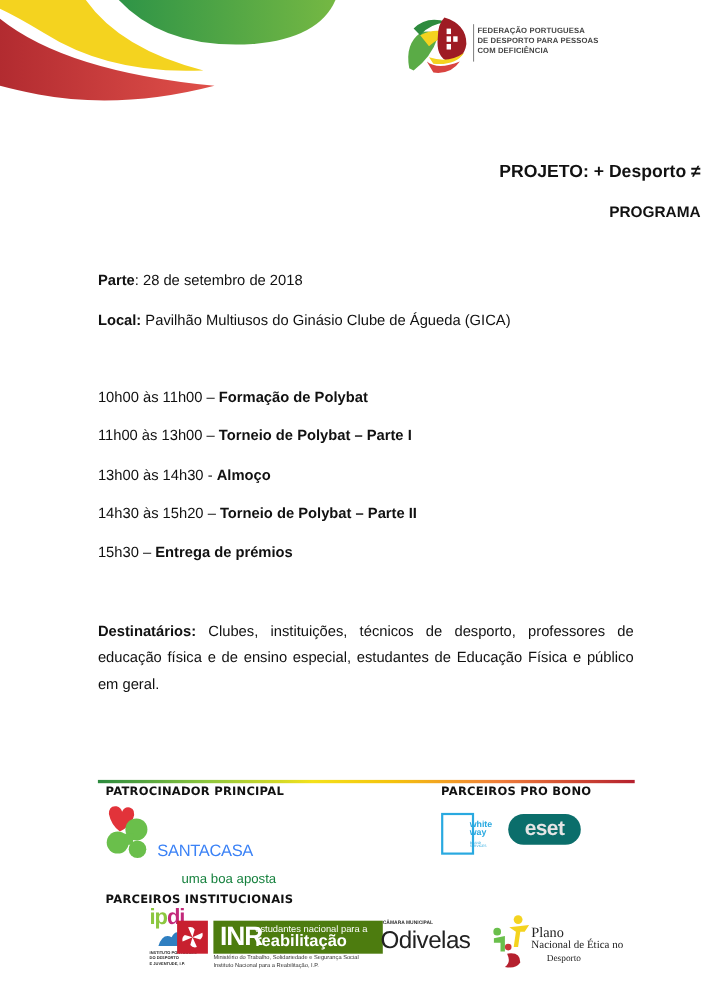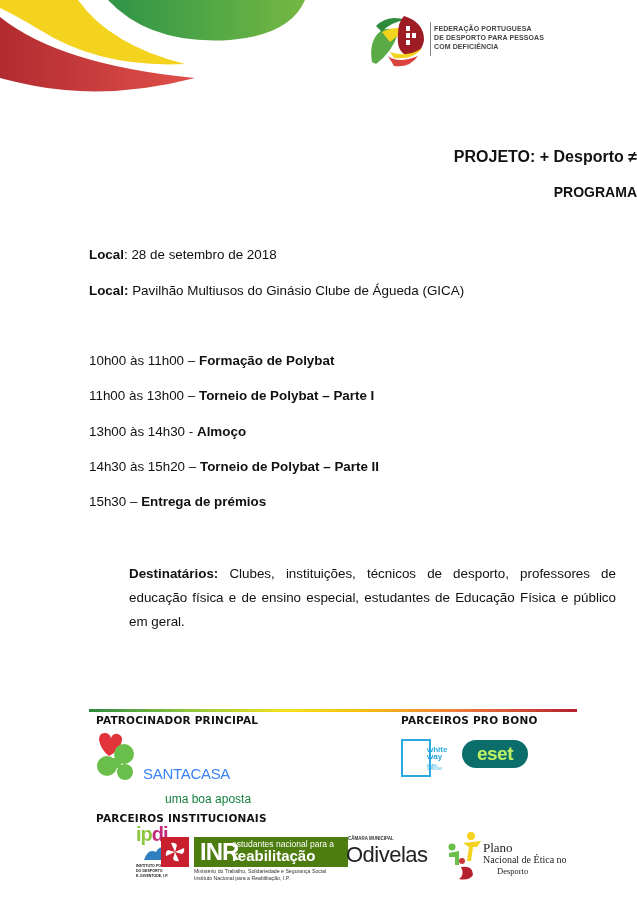--- a/index.html
+++ b/index.html
@@ -10,27 +10,27 @@
   
   #fpdd{left:368px;top:12px;width:180px;height:56px;}
   #fpdd .mark{position:absolute;left:0;top:0;width:60px;height:56px;}
   #fpdd .sep{position:absolute;left:62px;top:10px;width:1px;height:34px;background:#888;}
   #fpdd .txt{position:absolute;left:66px;top:12px;font-size:7px;line-height:9px;color:#444;font-weight:bold;letter-spacing:0.1px;white-space:nowrap;}
   .title{left:0;width:637px;text-align:right;font-weight:bold;}
   #t1{top:148px;font-size:16px;}
   #t2{top:184px;font-size:14px;}
   .line{left:89px;font-size:13.4px;white-space:nowrap;}
   .b{font-weight:bold;}
-  #dest{left:89px;top:562px;width:487px;font-size:13.4px;line-height:24px;text-align:justify;margin-left:40px;}
+  #dest{left:89px;top:562px;width:487px;font-size:13.4px;line-height:24px;text-align:justify;}
   #bar{left:89px;top:709px;width:488px;height:3px;background:linear-gradient(90deg,#2b8a3e 0%,#8cc63f 20%,#f4e11b 40%,#f4c20d 55%,#ef7d3a 75%,#b5202e 100%);}
   .sec{font-family:"DejaVu Sans",sans-serif;font-weight:bold;font-size:10.5px;letter-spacing:0.2px;color:#111;}
   #jogos{left:95px;top:728px;width:170px;height:82px;}
   #whiteway{left:401px;top:739px;width:30px;height:38px;border:2px solid #29a9e0;box-sizing:border-box;color:#29a9e0;font-weight:bold;font-size:8px;line-height:7px;text-align:center;padding-top:5px;padding-left:24px;}
   #whiteway .small{font-size:3px;line-height:3px;margin-top:5px;color:#29a9e0;font-weight:normal;}
-  #eset{left:462px;top:740px;width:66px;height:28px;background:#0b6e6b;border-radius:14px;color:#bef264;font-weight:bold;font-size:19px;line-height:28px;text-align:center;letter-spacing:-0.5px;}
+  #eset{left:462px;top:740px;width:66px;height:28px;background:#0b6e6b;border-radius:14px;color:#e5e5e5;font-weight:bold;font-size:19px;line-height:28px;text-align:center;letter-spacing:-0.5px;}
   #ipdj{left:95px;top:824px;width:44px;height:62px;margin-left:41px;}
   #inr-icon{left:161px;top:837px;width:28px;height:30px;background:#c8202f;}
   #inr{left:194px;top:837px;width:154px;height:30px;background:#4d7c0f;color:#fff;}
   #inr .inr-big{position:absolute;left:6px;top:2px;font-size:24px;font-weight:bold;line-height:26px;letter-spacing:-1px;}
   #inr .inr-s1{position:absolute;left:38px;top:3px;font-size:8.5px;line-height:9px;white-space:nowrap;}
   #inr .inr-s2{position:absolute;left:38px;top:11px;font-size:15px;font-weight:bold;line-height:16px;white-space:nowrap;}
   #inr-sub{left:194px;top:868px;font-size:5.2px;line-height:6.5px;color:#333;white-space:nowrap;}
   #odivelas{left:346px;top:836px;width:90px;height:36px;}
   #odivelas .cm{position:absolute;left:2px;top:0;font-size:4.5px;font-weight:bold;color:#333;}
   #odivelas .name{position:absolute;left:0;top:6px;font-size:22px;color:#222;letter-spacing:-0.5px;}
@@ -73,21 +73,21 @@
     <div>FEDERAÇÃO PORTUGUESA</div>
     <div>DE DESPORTO PARA PESSOAS</div>
     <div>COM DEFICIÊNCIA</div>
   </div>
 </div>
 
 <div id="t1" class="abs title">PROJETO: + Desporto ≠</div>
 <div id="t2" class="abs title">PROGRAMA</div>
 
 <div class="abs line" style="top:247px">
-  <span class="b">Local</span><span>: 28 de setembro de 2018</span>
+  <span class="b">Parte</span><span>: 28 de setembro de 2018</span>
 </div>
 <div class="abs line" style="top:283px">
   <span class="b">Local:</span><span> Pavilhão Multiusos do Ginásio Clube de Águeda (GICA)</span>
 </div>
 
 <div class="abs line" style="top:353px">
   <span>10h00 às 11h00 – </span><span class="b">Formação de Polybat</span>
 </div>
 <div class="abs line" style="top:388px">
   <span>11h00 às 13h00 – </span><span class="b">Torneio de Polybat – Parte I</span>

